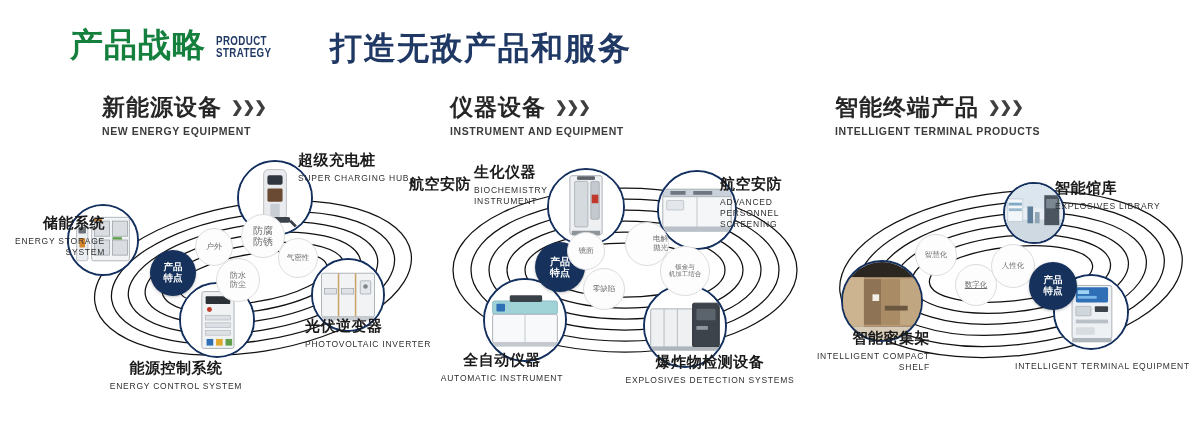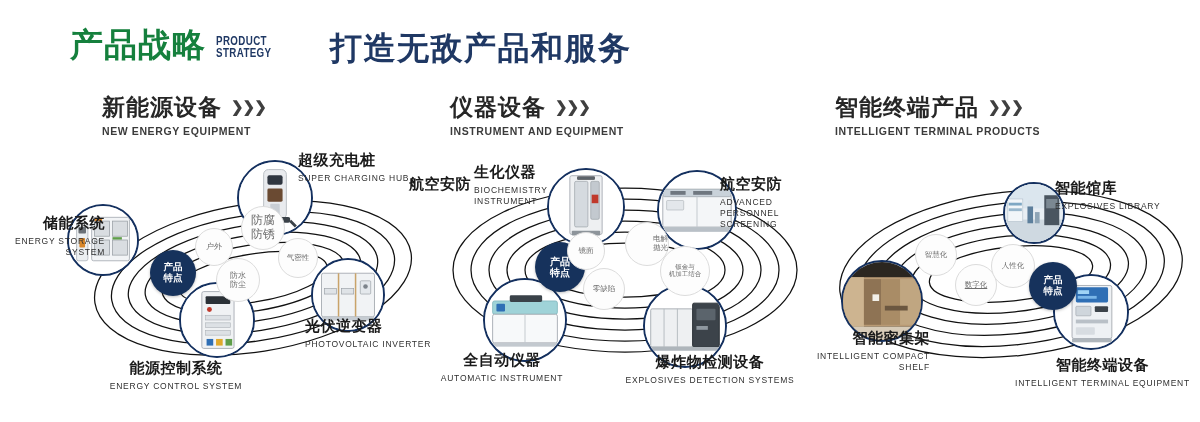--- a/index.html
+++ b/index.html
@@ -188,21 +188,21 @@
 
     <div class="feat core" style="left:95px;top:100px;width:46px;height:46px;font-size:9.5px;">
       <div>
         <div>产品</div>
         <div>特点</div>
       </div>
     </div>
     <div class="feat" style="left:140px;top:78px;width:38px;height:38px;font-size:8px;">
       <span>户外</span>
     </div>
-    <div class="feat" style="left:186px;top:56px;width:44px;height:44px;font-size:12px;justify-content:center;">
+    <div class="feat" style="left:186px;top:64px;width:44px;height:44px;font-size:10px;justify-content:center;">
       <div>
         <div>防腐</div>
         <div>防锈</div>
       </div>
     </div>
     <div class="feat" style="left:161px;top:108px;width:44px;height:44px;font-size:8px;">
       <div>
         <div>防水</div>
         <div>防尘</div>
       </div>
@@ -416,17 +416,16 @@
 
   <div class="lab l" style="left:1055px;top:180px;">
     <div class="cn">智能馆库</div>
     <div class="en">EXPLOSIVES LIBRARY</div>
   </div>
   <div class="lab r" style="left:795px;top:330px;width:135px;">
     <div class="cn">智能密集架</div>
     <div class="en w">INTELLIGENT COMPACT SHELF</div>
   </div>
   <div class="lab c" style="left:1015px;top:357px;width:175px;">
-    <div class="cn">智能终端设备</div>
     <div class="en">INTELLIGENT TERMINAL EQUIPMENT</div>
   </div>
 
 </div>
 
 </body></html>

